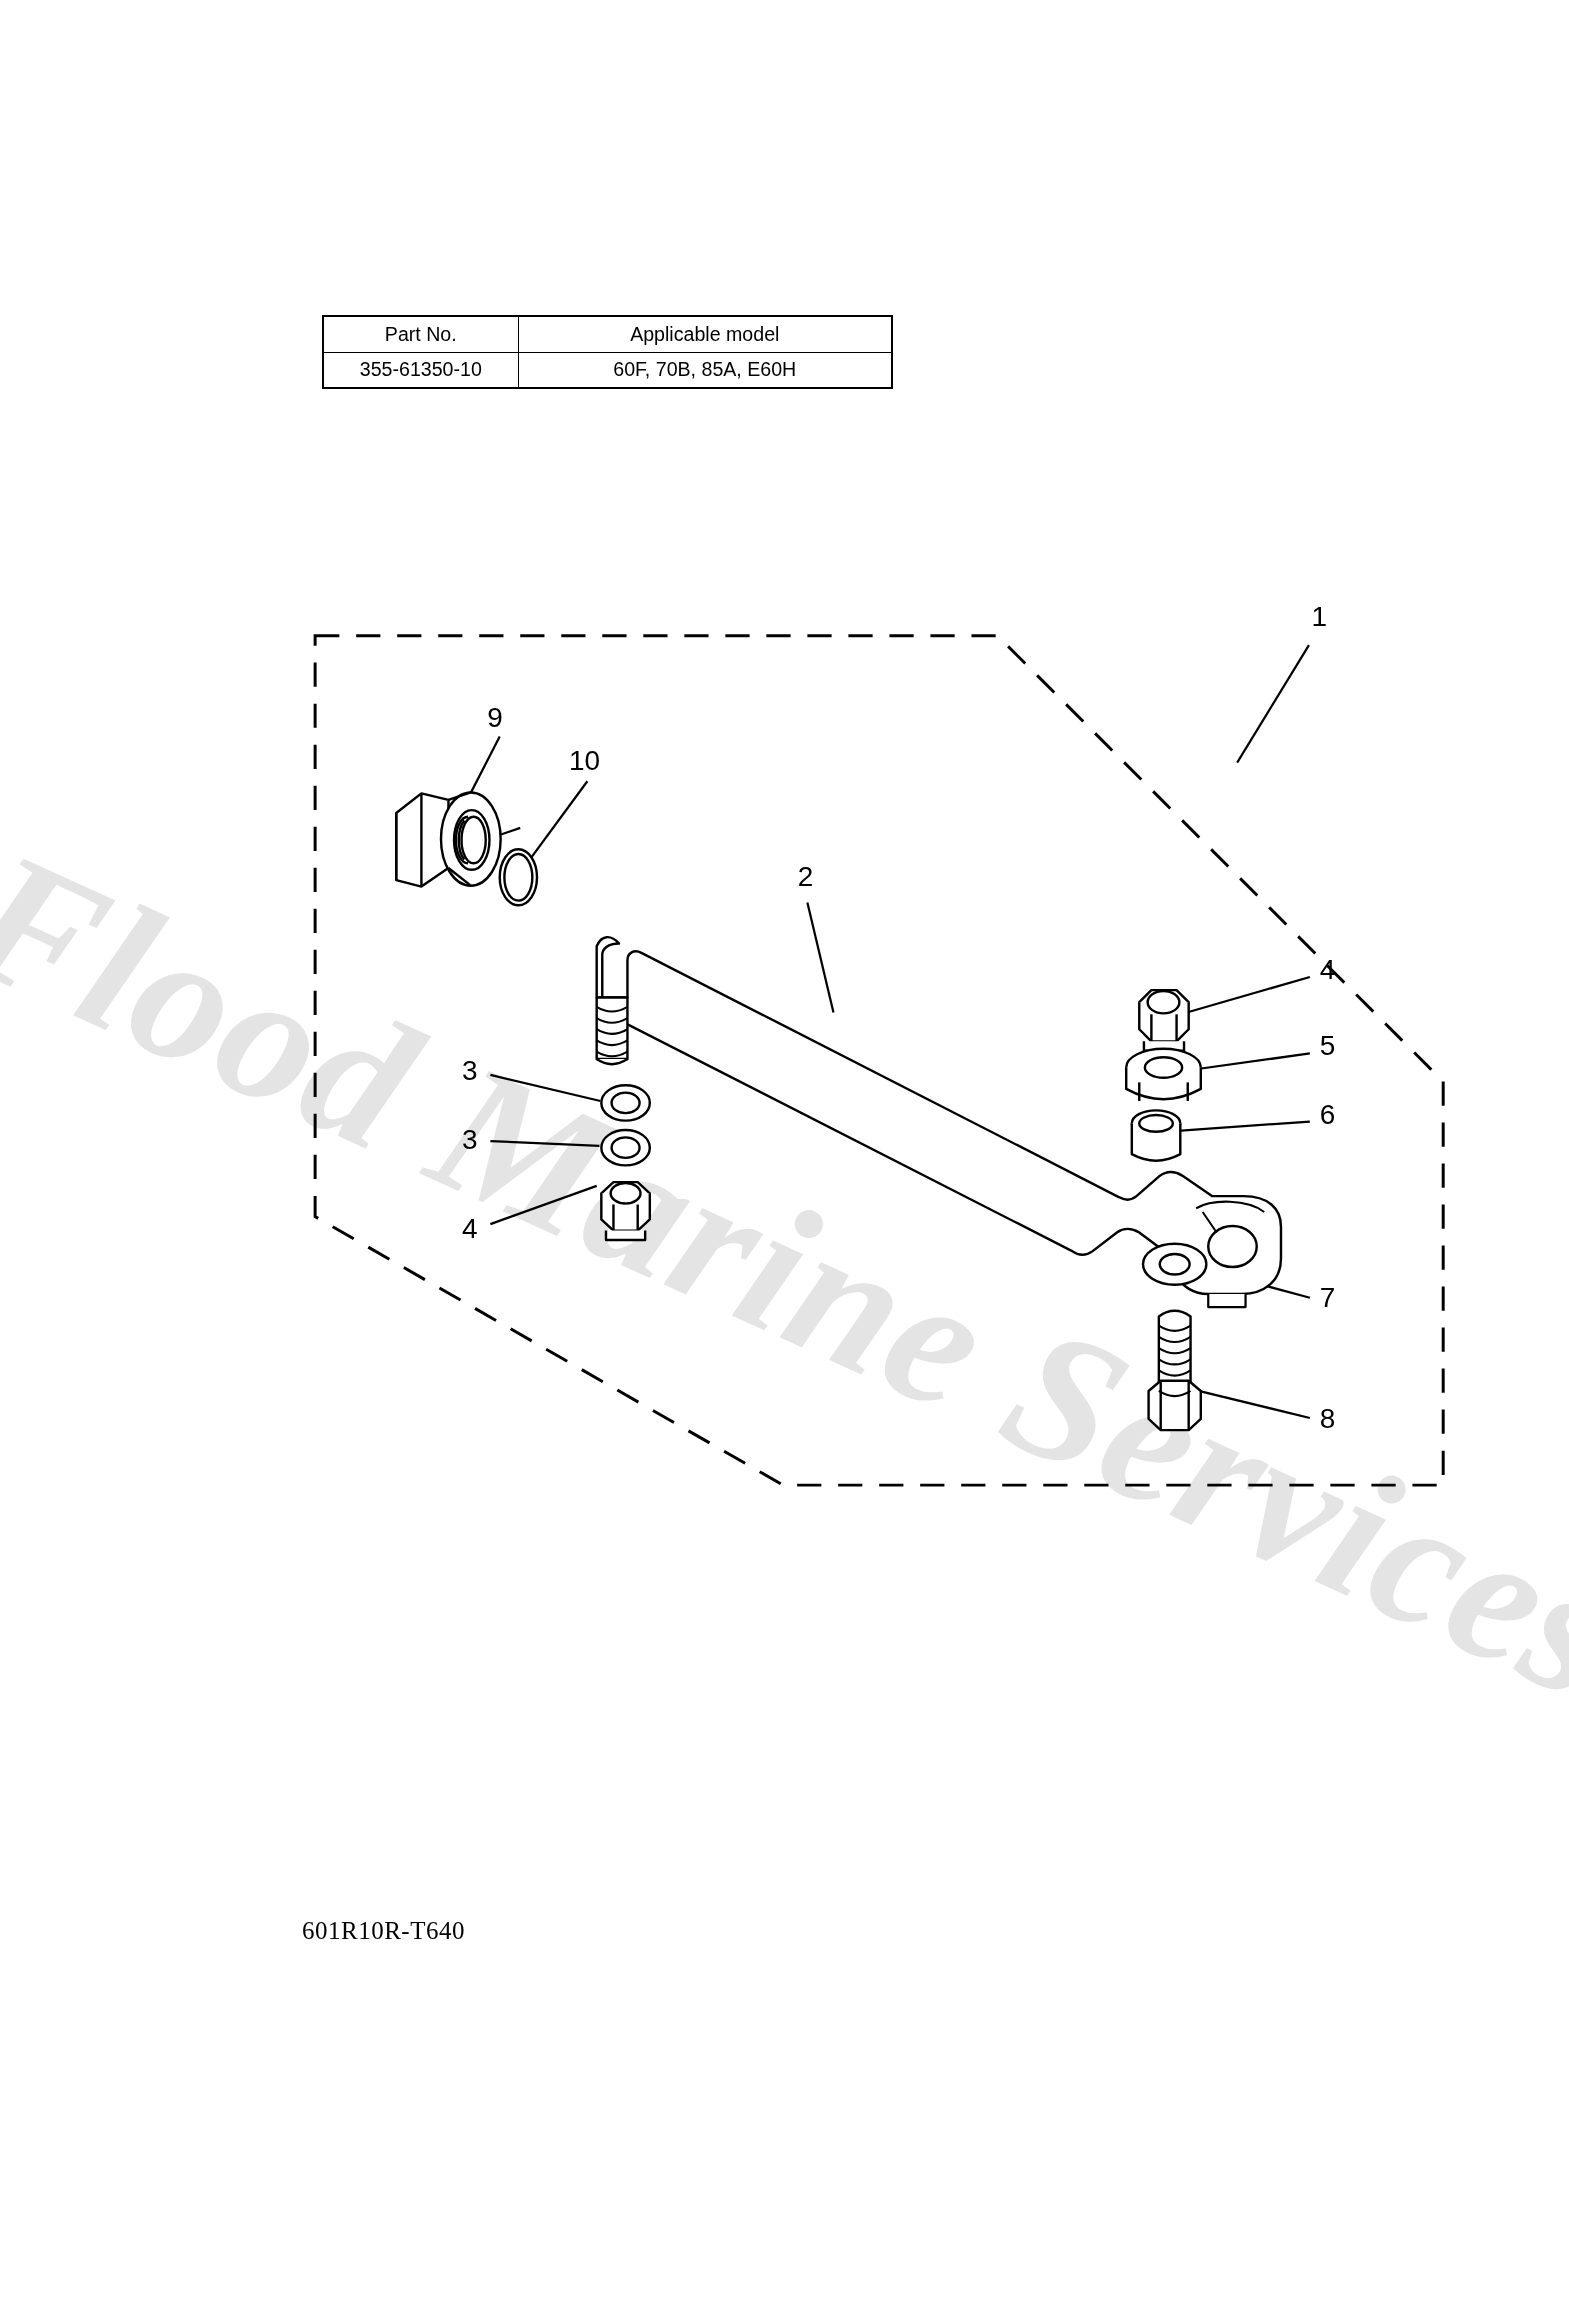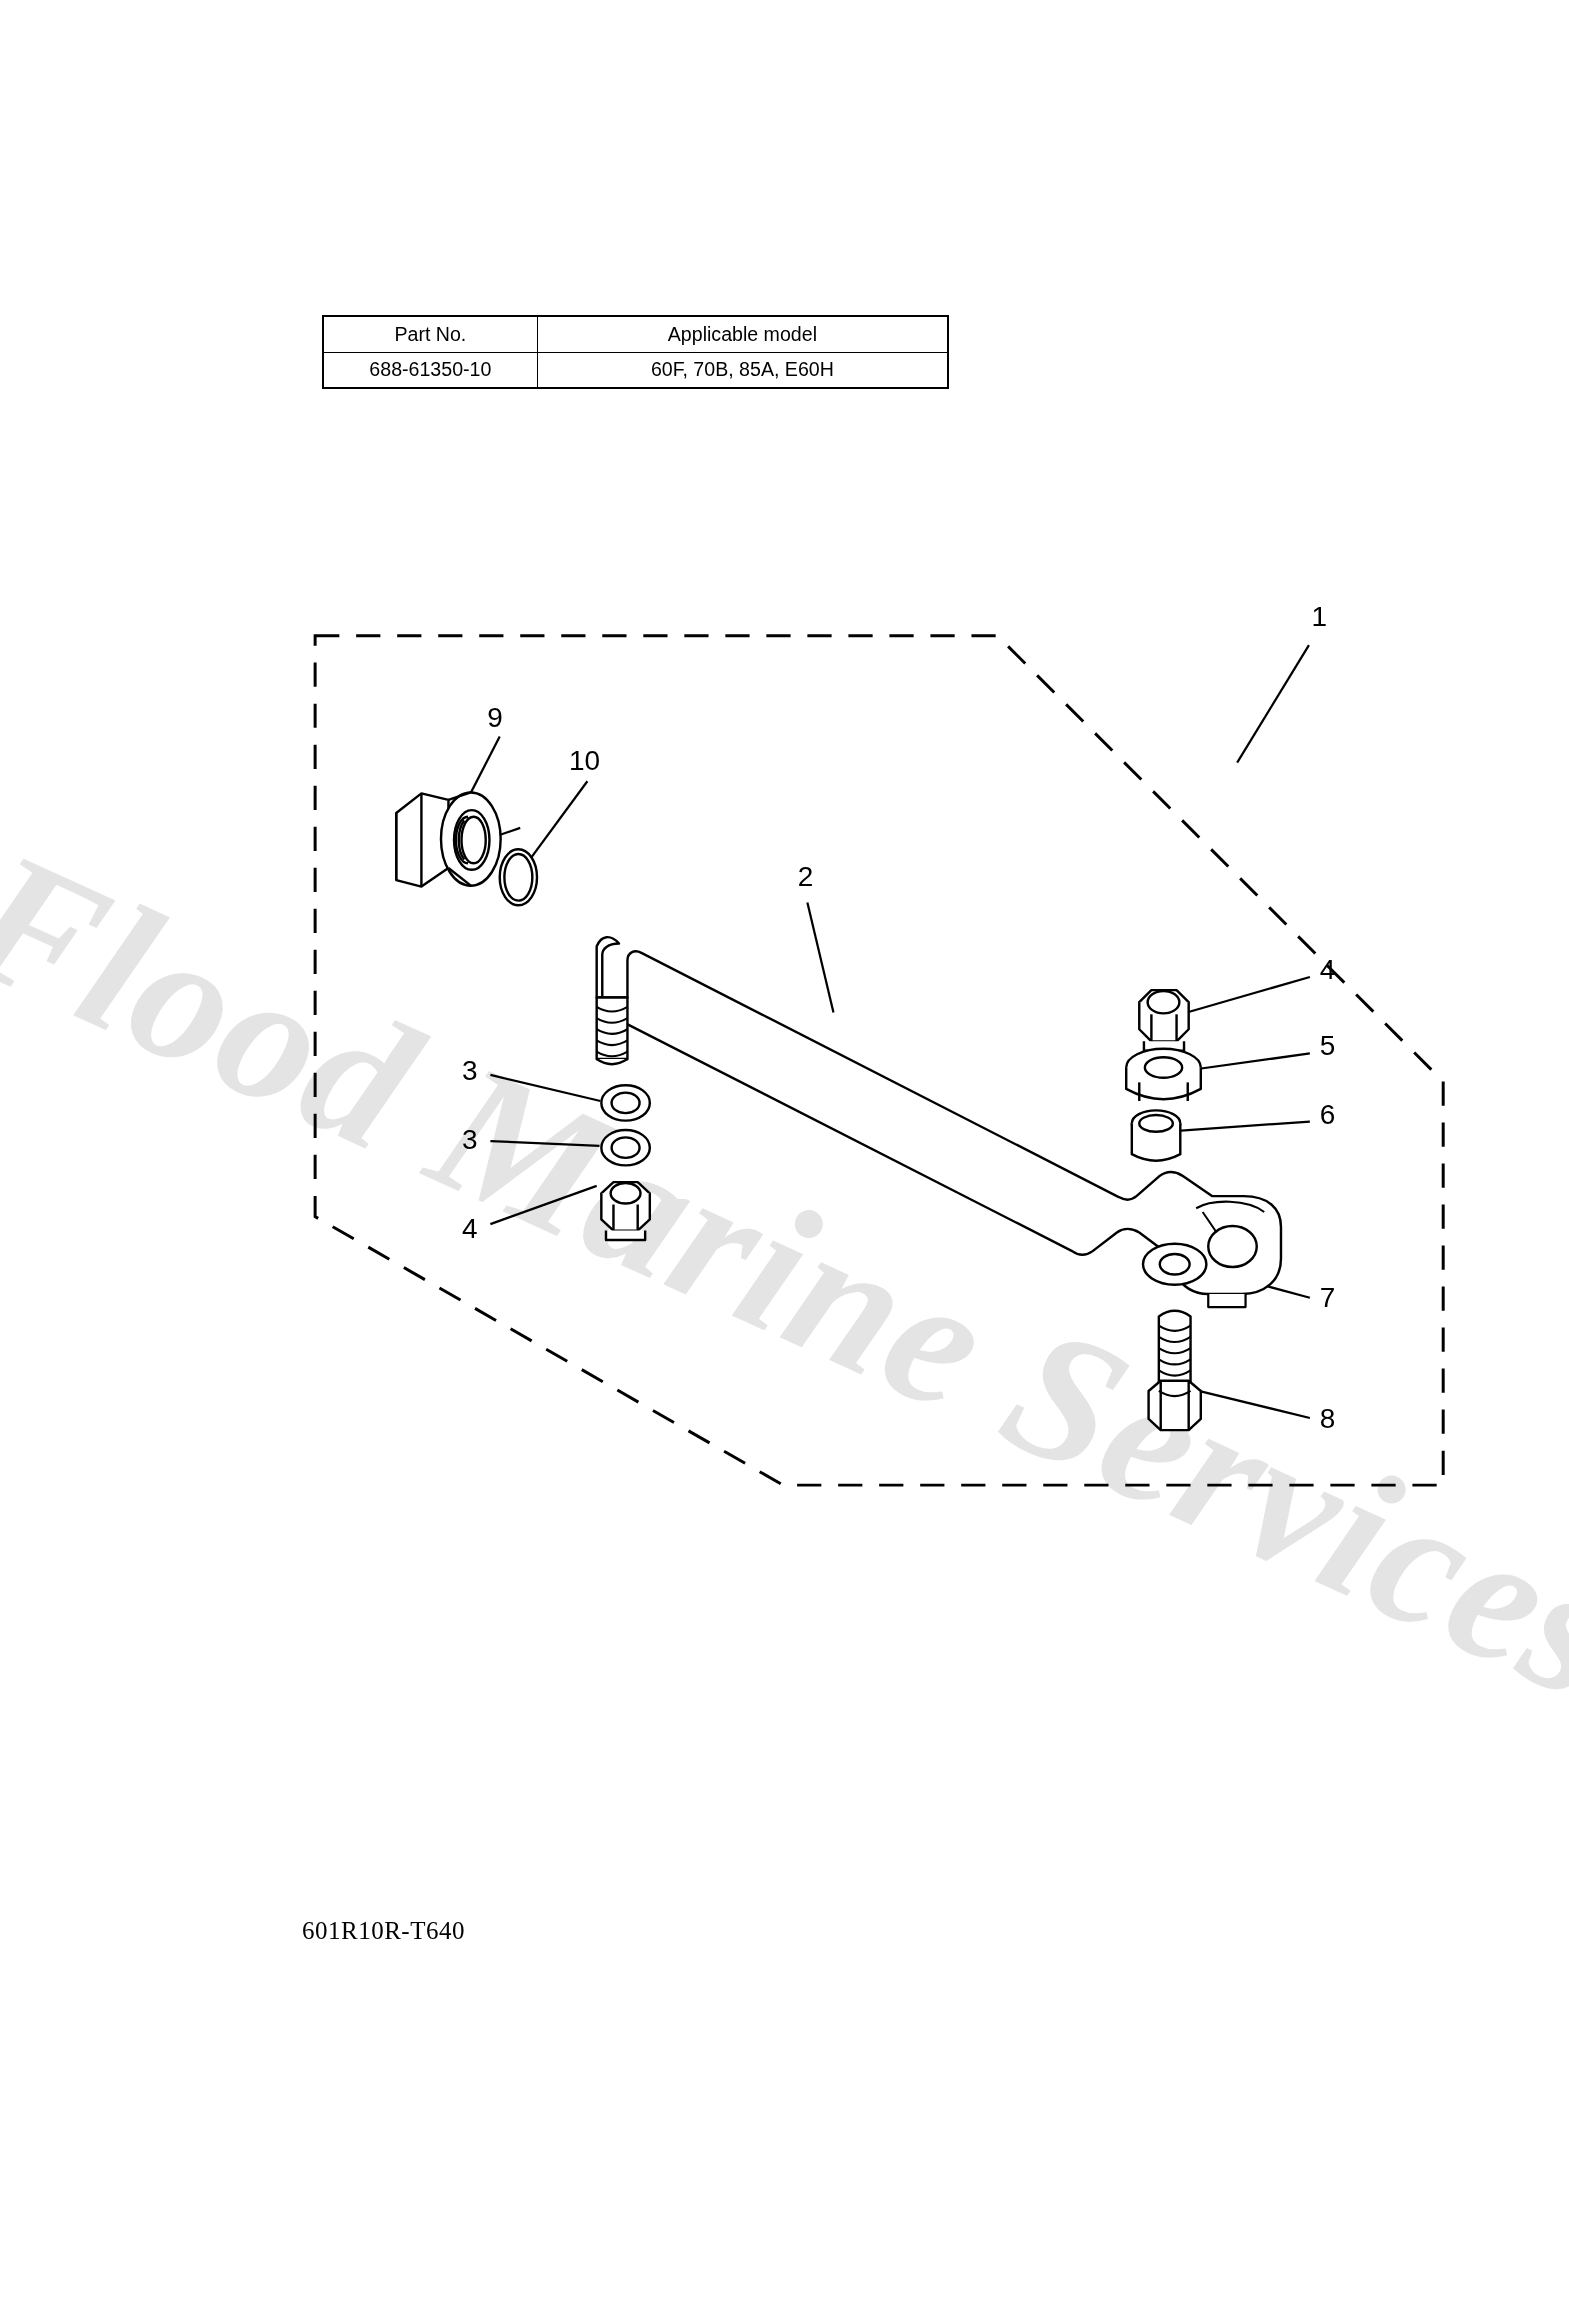--- a/index.html
+++ b/index.html
@@ -13,21 +13,21 @@
     position: relative;
     font-family: "Liberation Sans", sans-serif;
     overflow: hidden;
   }
 
   
   #part-table {
     position: absolute;
     left: 322px;
     top: 315px;
-    width: 627px;
+    width: 571px;
     border-collapse: collapse;
     border: 2.3px solid #000;
   }
   #part-table td {
     border: 1.4px solid #000;
     text-align: center;
     font-size: 19.6px;
     color: #000;
     padding: 5.6px 3.7px 6.5px 3.7px;
     line-height: 1.15;
@@ -88,21 +88,21 @@
 
 <div id="watermark">Flood Marine Services</div>
 
 <table id="part-table">
   <tbody>
       <tr>
     <td class="col-part">Part No.</td>
     <td class="col-model">Applicable model</td>
   </tr>
   <tr>
-    <td class="col-part">688-61350-10</td>
+    <td class="col-part">355-61350-10</td>
     <td class="col-model">60F, 70B, 85A, E60H</td>
   </tr>
 </tbody>
   </table>
 
 <svg id="diagram" viewBox="0 0 1684 2481">
 
   <path d="M 338,682 L 1070,682 L 1548,1160 L 1548,1593 L 840,1593 L 338,1305 Z" fill="none" stroke="#000" stroke-width="3.2" stroke-dasharray="26,18" stroke-linecap="butt"></path>
 
   <g stroke="#000" stroke-width="2.4" fill="none">

